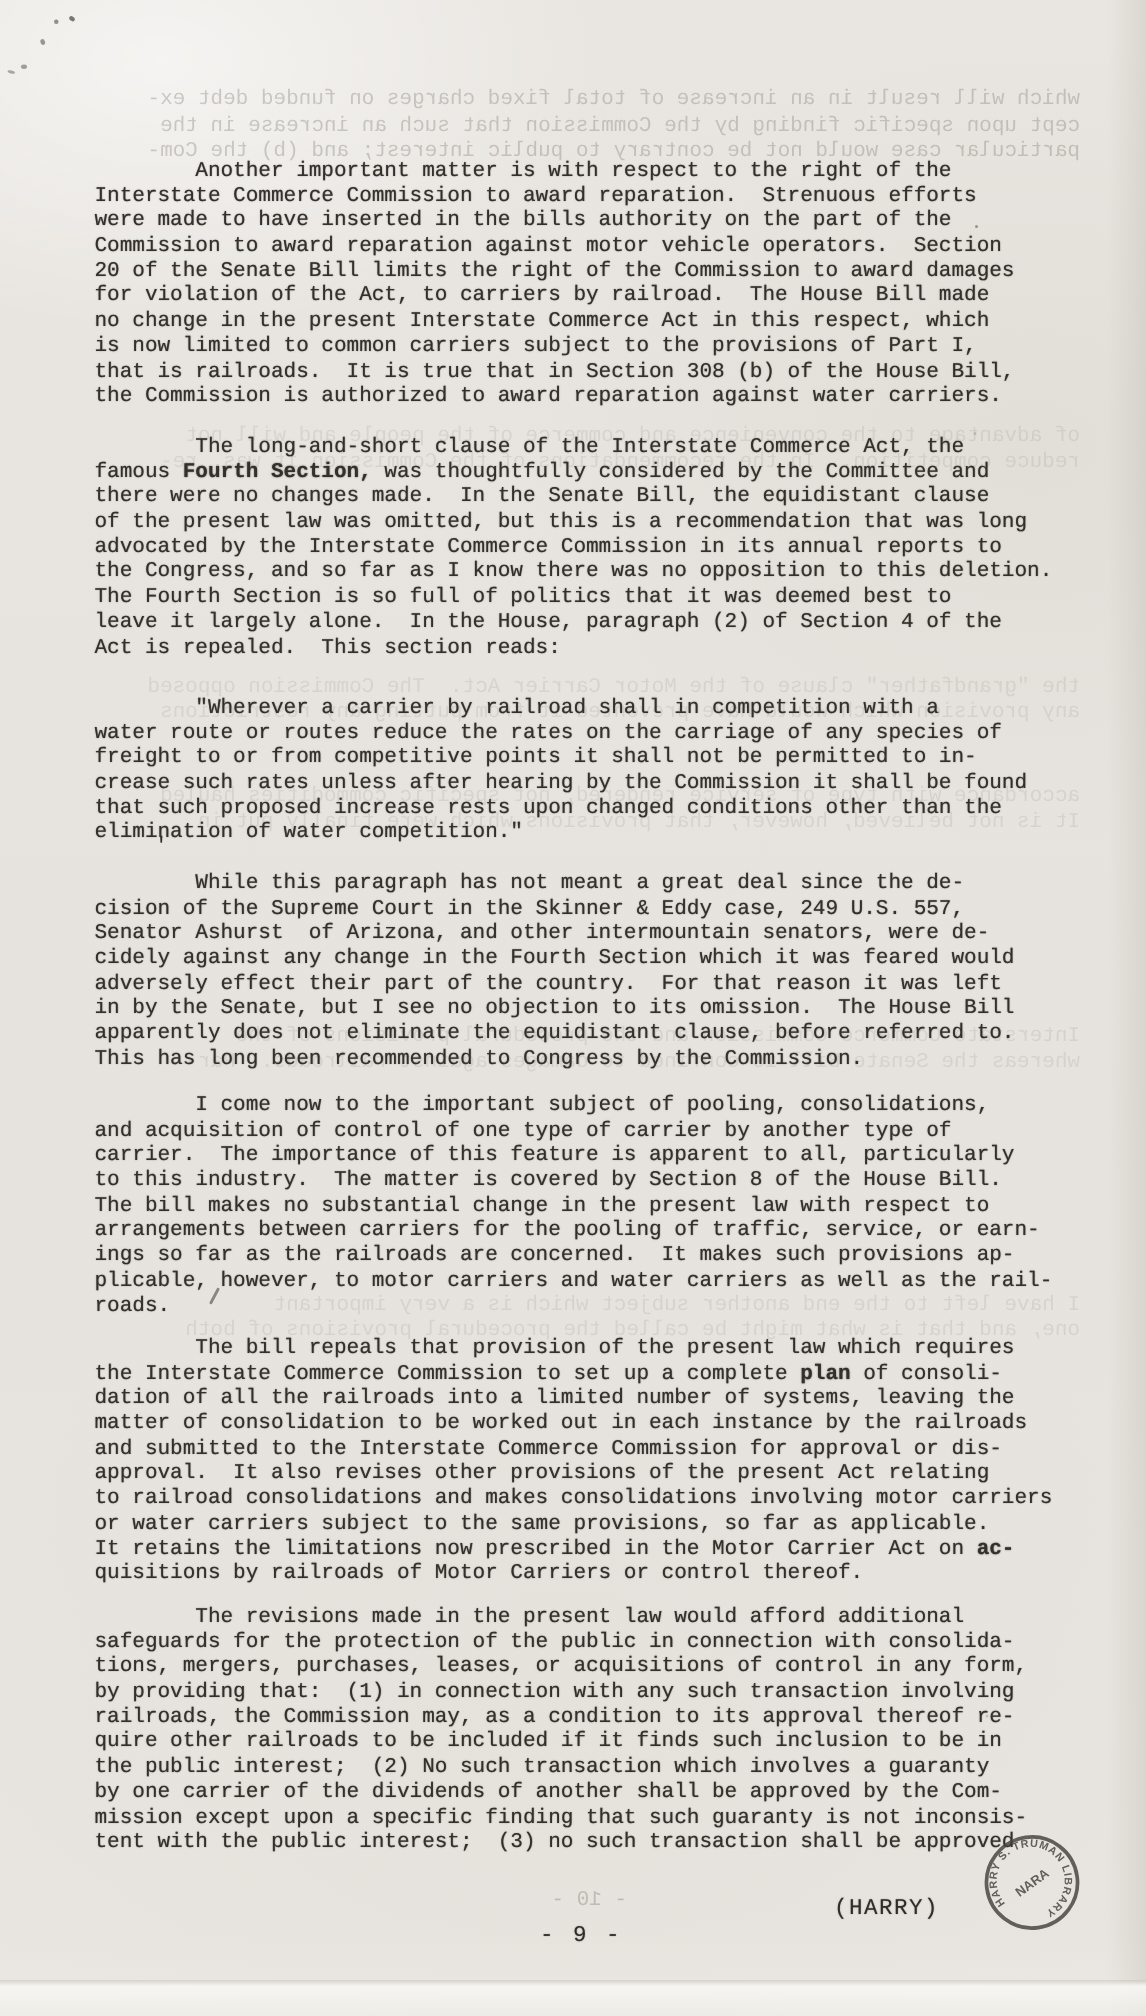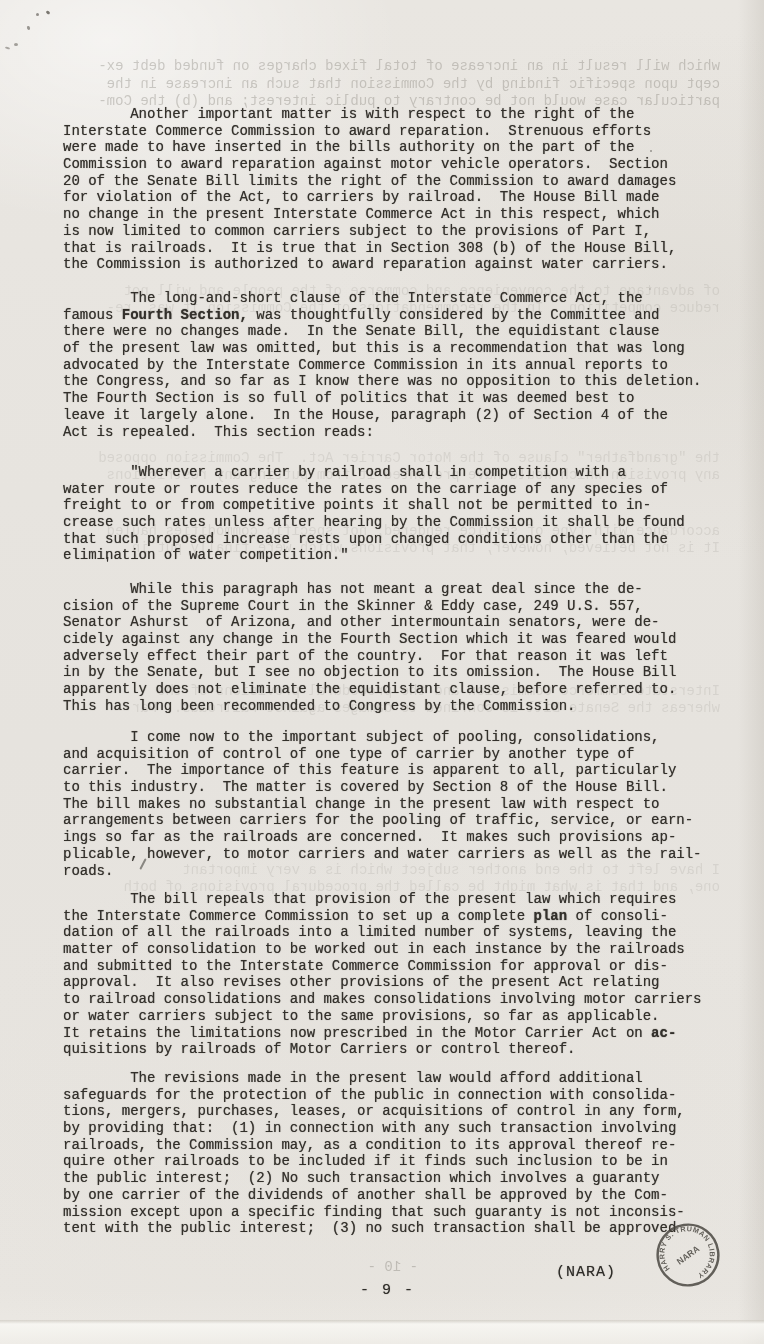--- a/index.html
+++ b/index.html
@@ -116,21 +116,21 @@
       <div class="para" style="top: 464px;"><div class="tline"><span>        "Wherever a carrier by railroad shall in competition with a</span></div><div class="tline"><span>water route or routes reduce the rates on the carriage of any species of</span></div><div class="tline"><span>freight to or from competitive points it shall not be permitted to in-</span></div><div class="tline"><span>crease such rates unless after hearing by the Commission it shall be found</span></div><div class="tline"><span>that such proposed increase rests upon changed conditions other than the</span></div><div class="tline"><span>elimination of water competition."</span></div></div>
       <div class="para" style="top: 581px;"><div class="tline"><span>        While this paragraph has not meant a great deal since the de-</span></div><div class="tline"><span>cision of the Supreme Court in the </span><span class="u">Skinner &amp; Eddy case,</span><span> 249 U.S. 557,</span></div><div class="tline"><span>Senator Ashurst  of Arizona, and other intermountain senators, were de-</span></div><div class="tline"><span>cidely against any change in the Fourth Section which it was feared would</span></div><div class="tline"><span>adversely effect their part of the country.  For that reason it was left</span></div><div class="tline"><span>in by the Senate, but I see no objection to its omission.  The House Bill</span></div><div class="tline"><span>apparently does not eliminate the equidistant clause, before referred to.</span></div><div class="tline"><span>This has long been recommended to Congress by the Commission.</span></div></div>
       <div class="para" style="top: 729px;"><div class="tline"><span>        I come now to the important subject of pooling, consolidations,</span></div><div class="tline"><span>and acquisition of control of one type of carrier by another type of</span></div><div class="tline"><span>carrier.  The importance of this feature is apparent to all, particularly</span></div><div class="tline"><span>to this industry.  The matter is covered by Section 8 of the House Bill.</span></div><div class="tline"><span>The bill makes no substantial change in the present law with respect to</span></div><div class="tline"><span>arrangements between carriers for the pooling of traffic, service, or earn-</span></div><div class="tline"><span>ings so far as the railroads are concerned.  It makes such provisions ap-</span></div><div class="tline"><span>plicable, however, to motor carriers and water carriers as well as the rail-</span></div><div class="tline"><span>roads.</span></div></div>
       <div class="para" style="top: 891px;"><div class="tline"><span>        The bill repeals that provision of the present law which requires</span></div><div class="tline"><span>the Interstate Commerce Commission to set up a complete </span><span class="b">plan</span><span> of consoli-</span></div><div class="tline"><span>dation of all the railroads into a limited number of systems, leaving the</span></div><div class="tline"><span>matter of consolidation to be worked out in each instance by the railroads</span></div><div class="tline"><span>and submitted to the Interstate Commerce Commission for approval or dis-</span></div><div class="tline"><span>approval.  It also revises other provisions of the present Act relating</span></div><div class="tline"><span>to railroad consolidations and makes consolidations involving motor carriers</span></div><div class="tline"><span>or water carriers subject to the same provisions, so far as applicable.</span></div><div class="tline"><span>It retains the limitations now prescribed in the Motor Carrier Act on </span><span class="b">ac-</span></div><div class="tline"><span>quisitions by railroads of Motor Carriers or control thereof.</span></div></div>
       <div class="para" style="top: 1070px;"><div class="tline"><span>        The revisions made in the present law would afford additional</span></div><div class="tline"><span>safeguards for the protection of the public in connection with consolida-</span></div><div class="tline"><span>tions, mergers, purchases, leases, or acquisitions of control in any form,</span></div><div class="tline"><span>by providing that:  (1) in connection with any such transaction involving</span></div><div class="tline"><span>railroads, the Commission may, as a condition to its approval thereof re-</span></div><div class="tline"><span>quire other railroads to be included if it finds such inclusion to be in</span></div><div class="tline"><span>the public interest;  (2) No such transaction which involves a guaranty</span></div><div class="tline"><span>by one carrier of the dividends of another shall be approved by the Com-</span></div><div class="tline"><span>mission except upon a specific finding that such guaranty is not inconsis-</span></div><div class="tline"><span>tent with the public interest;  (3) no such transaction shall be approved</span></div></div>
     </div>
 
   <div class="stray-mark">'</div>
 
   <div class="ghost-pageno">- 10 -</div>
-  <div class="over-label">(NARA)</div>
+  <div class="over-label">(HARRY)</div>
   <div class="page-number">- 9 -</div>
 
   <svg class="stamp" viewBox="0 0 70 70">
     <defs>
       <path id="ringp" d="M 16,46 a 22,22 0 1 1 0.02,0.03" fill="none"></path>
     </defs>
     <circle cx="35" cy="35" r="29.5" fill="none" stroke="#45423c" stroke-width="2.4"></circle>
     <text font-size="7" letter-spacing="0.5">
       <textPath href="#ringp">HARRY S. TRUMAN LIBRARY</textPath>
     </text>

